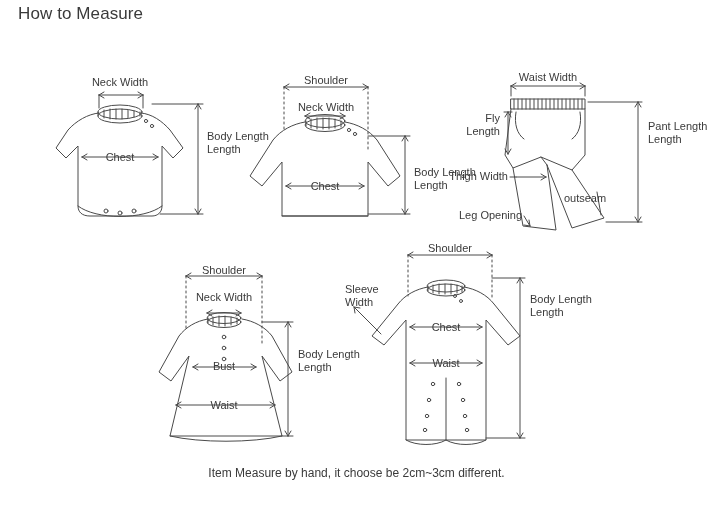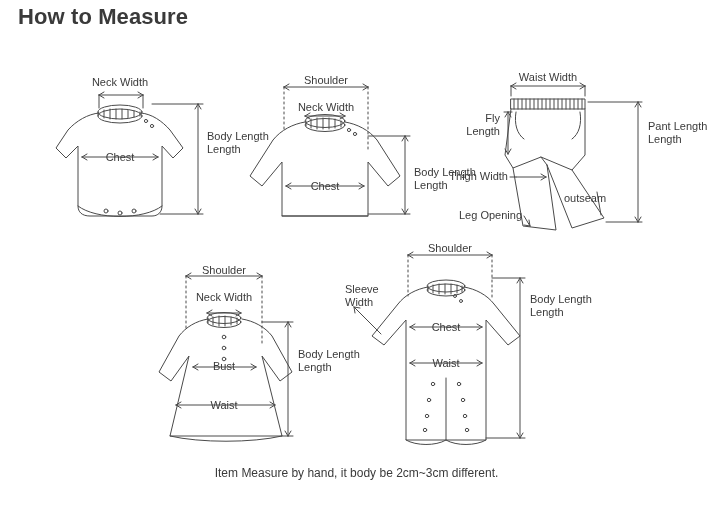--- a/index.html
+++ b/index.html
@@ -17,24 +17,23 @@
   }
   .page {
     position: relative;
     width: 713px;
     height: 518px;
   }
   .title {
     position: absolute;
     left: 18px;
     top: 4px;
-    font-size: 22px;
+    font-size: 17px;
     color: #3a3a3a;
     letter-spacing: 0.1px;
-    font-weight: bold;
   }
   .subtitle {
     position: absolute;
     left: 19px;
     top: 30px;
     font-size: 12.5px;
     color: #3a3a3a;
   }
   .footer {
     position: absolute;
@@ -270,14 +269,14 @@
         <text x="345" y="306" text-anchor="start">Width</text>
         <text x="530" y="303">Body Length</text>
         <text x="530" y="316">Length</text>
         <text x="446" y="331" text-anchor="middle">Chest</text>
         <text x="446" y="367" text-anchor="middle">Waist</text>
       </g>
 
     </g>
   </svg>
 
-  <div class="footer">Item Measure by hand, it body be 2cm~3cm different.</div>
+  <div class="footer">Item Measure by hand, it choose be 2cm~3cm different.</div>
 </div>
 
 </body></html>

